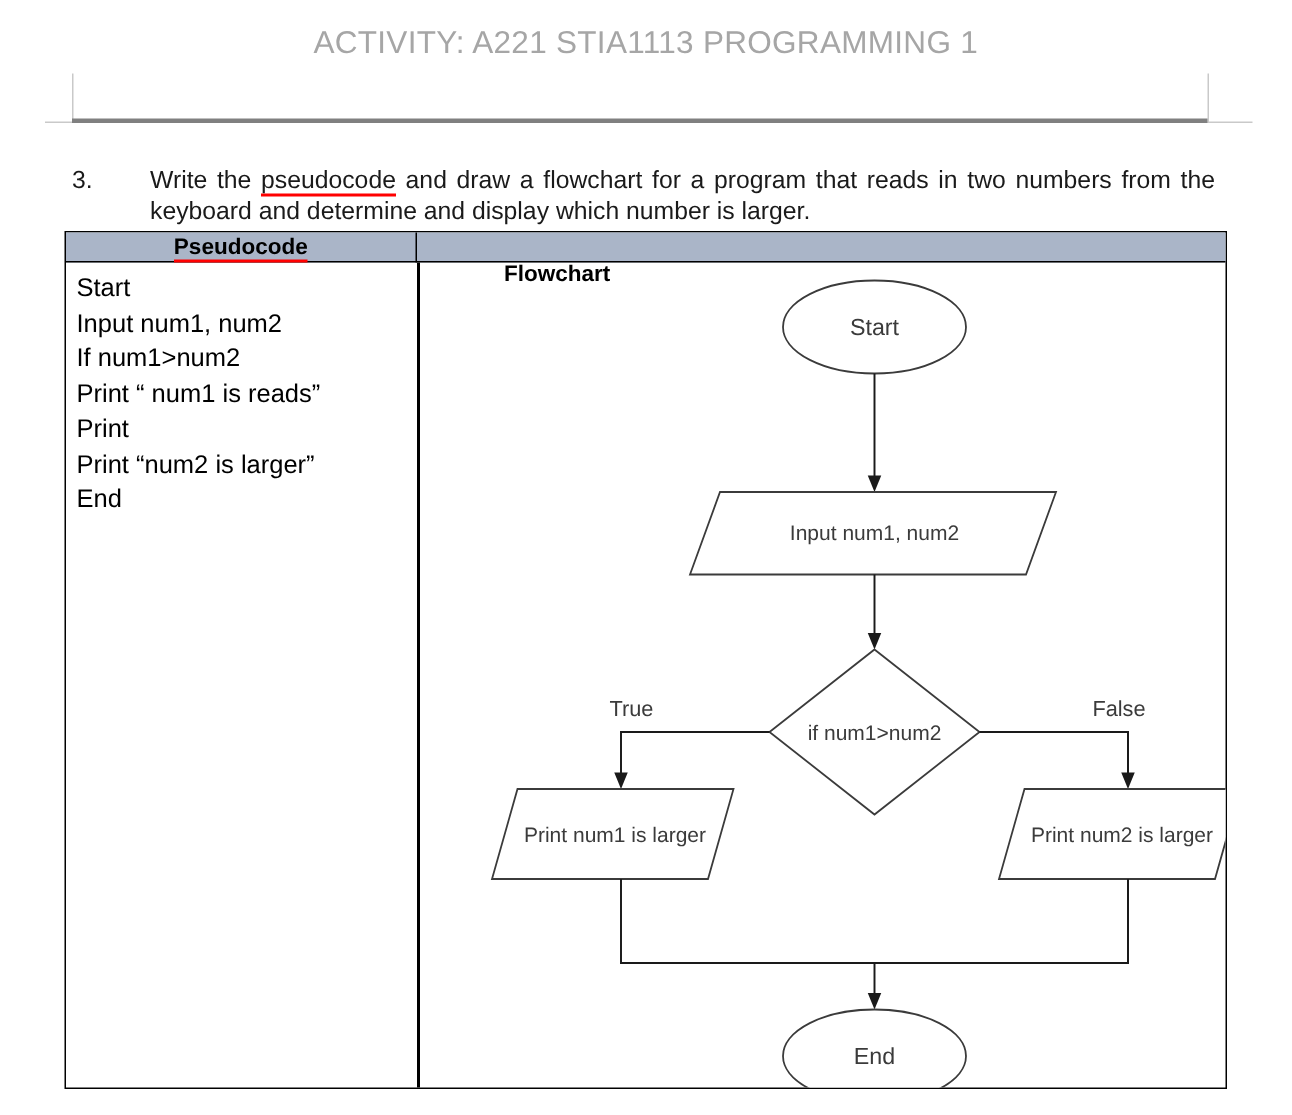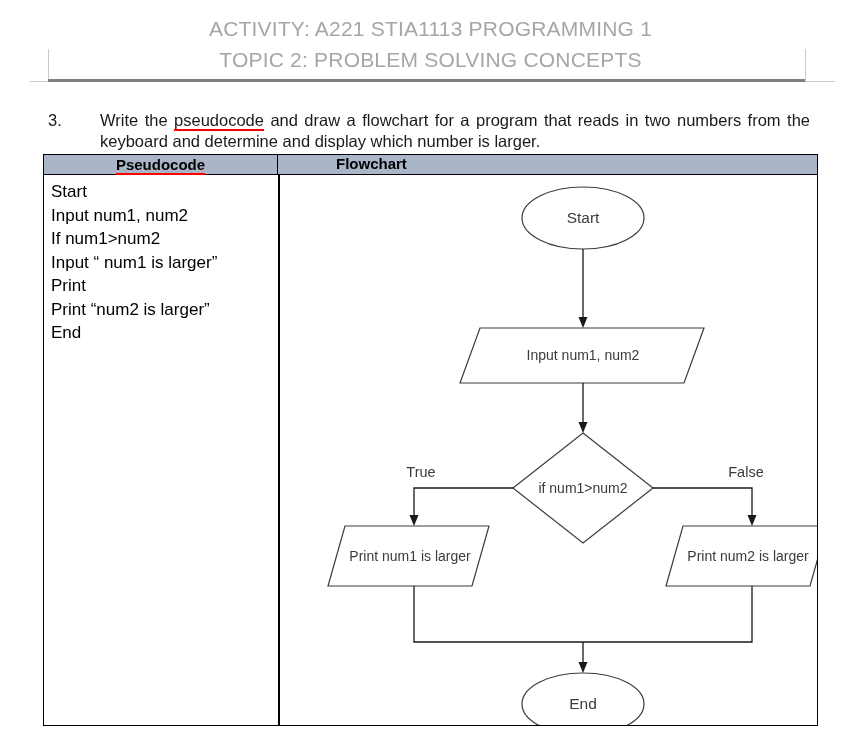--- a/index.html
+++ b/index.html
@@ -54,21 +54,21 @@
   }
   #th-pseudocode{
     position:absolute;left:0;top:0;width:234px;height:20px;
     display:flex;align-items:center;justify-content:center;
     font-weight:bold;font-size:15px;color:#000;
     border-right:1.5px solid #000;box-sizing:border-box;
   }
   #th-pseudocode .sp-red{border-bottom:2px solid #ff0000;}
   #th-flowchart{
     position:absolute;left:235px;top:0;width:538px;height:36px;
-    display:flex;align-items:flex-start;
+    display:flex;align-items:flex-end;
     padding-left:57px;box-sizing:border-box;
     font-weight:bold;font-size:15px;color:#000;
   }
   #col-divider{
     position:absolute;left:234px;top:20px;width:1.5px;height:550px;background:#000;
   }
 
   
   #pseudocode-cell{
     position:absolute;left:0;top:21px;width:234px;
@@ -94,21 +94,20 @@
     font-size:14.5px;fill:#3b3b3b;text-anchor:middle;
   }
   .flow-shape{fill:#ffffff;stroke:#3b3b3b;stroke-width:1.2;}
   .flow-line{stroke:#1a1a1a;stroke-width:1.3;fill:none;}
 </style>
 </head>
 <body>
 
 <div id="doc-header">
   <div class="title-line" id="title-1">ACTIVITY: A221 STIA1113 PROGRAMMING 1</div>
-  <div class="title-line" id="title-2">TOPIC 2: PROBLEM SOLVING CONCEPTS</div>
   <div class="tick-l"></div>
   <div class="tick-r"></div>
   <div class="rule-thin-l"></div>
   <div class="rule-thin-r"></div>
   <div class="rule-thick"></div>
 </div>
 
 <div id="question-block">
   <div id="question-row">
     <span id="question-number">3.</span>
@@ -126,21 +125,21 @@
       <span>Flowchart</span>
     </div>
   </div>
 
   <div id="col-divider"></div>
 
   <div id="pseudocode-cell">
     <div class="pc-line"><span>Start</span></div>
     <div class="pc-line"><span>Input num1, num2</span></div>
     <div class="pc-line"><span>If num1&gt;num2</span></div>
-    <div class="pc-line"><span>Input “ num1 is larger”</span></div>
+    <div class="pc-line"><span>Print “ num1 is reads”</span></div>
     <div class="pc-line"><span>Print</span></div>
     <div class="pc-line"><span>Print “num2 is larger”</span></div>
     <div class="pc-line"><span>End</span></div>
   </div>
 
   <div id="flowchart-cell">
     <svg id="flow-svg" width="537" height="549" viewBox="0 0 537 549">
 
       <ellipse class="flow-shape" cx="303" cy="42" rx="61" ry="31"></ellipse>
       <text class="flow-label big" x="303" y="47">Start</text>

